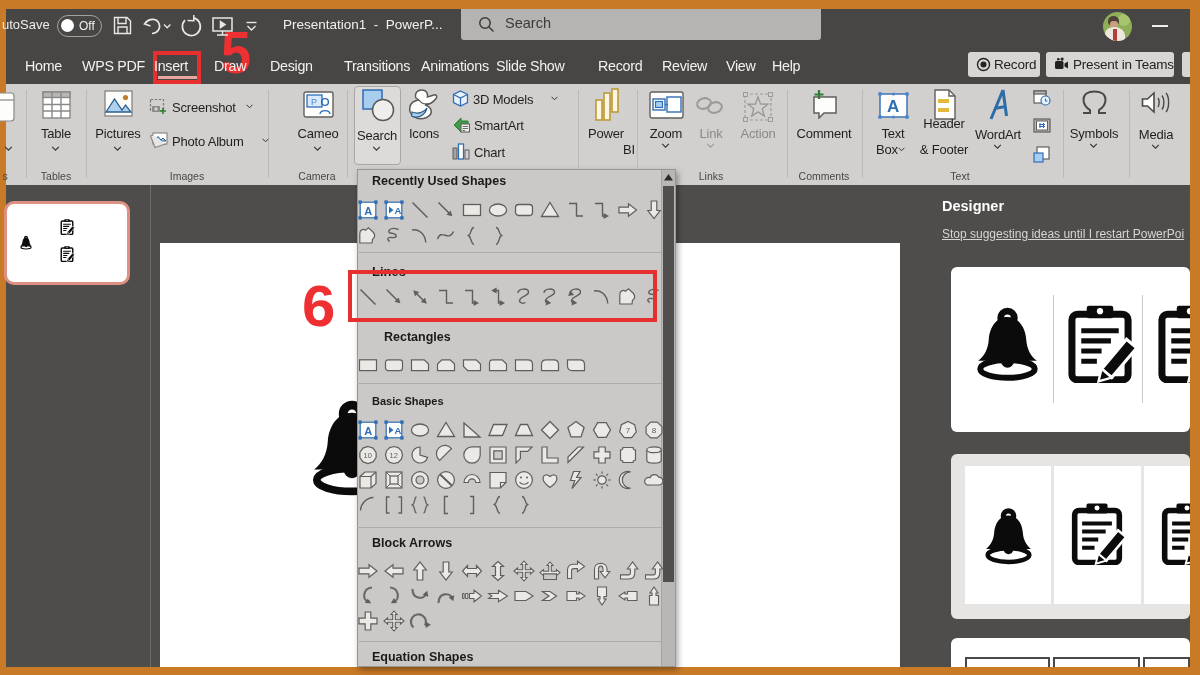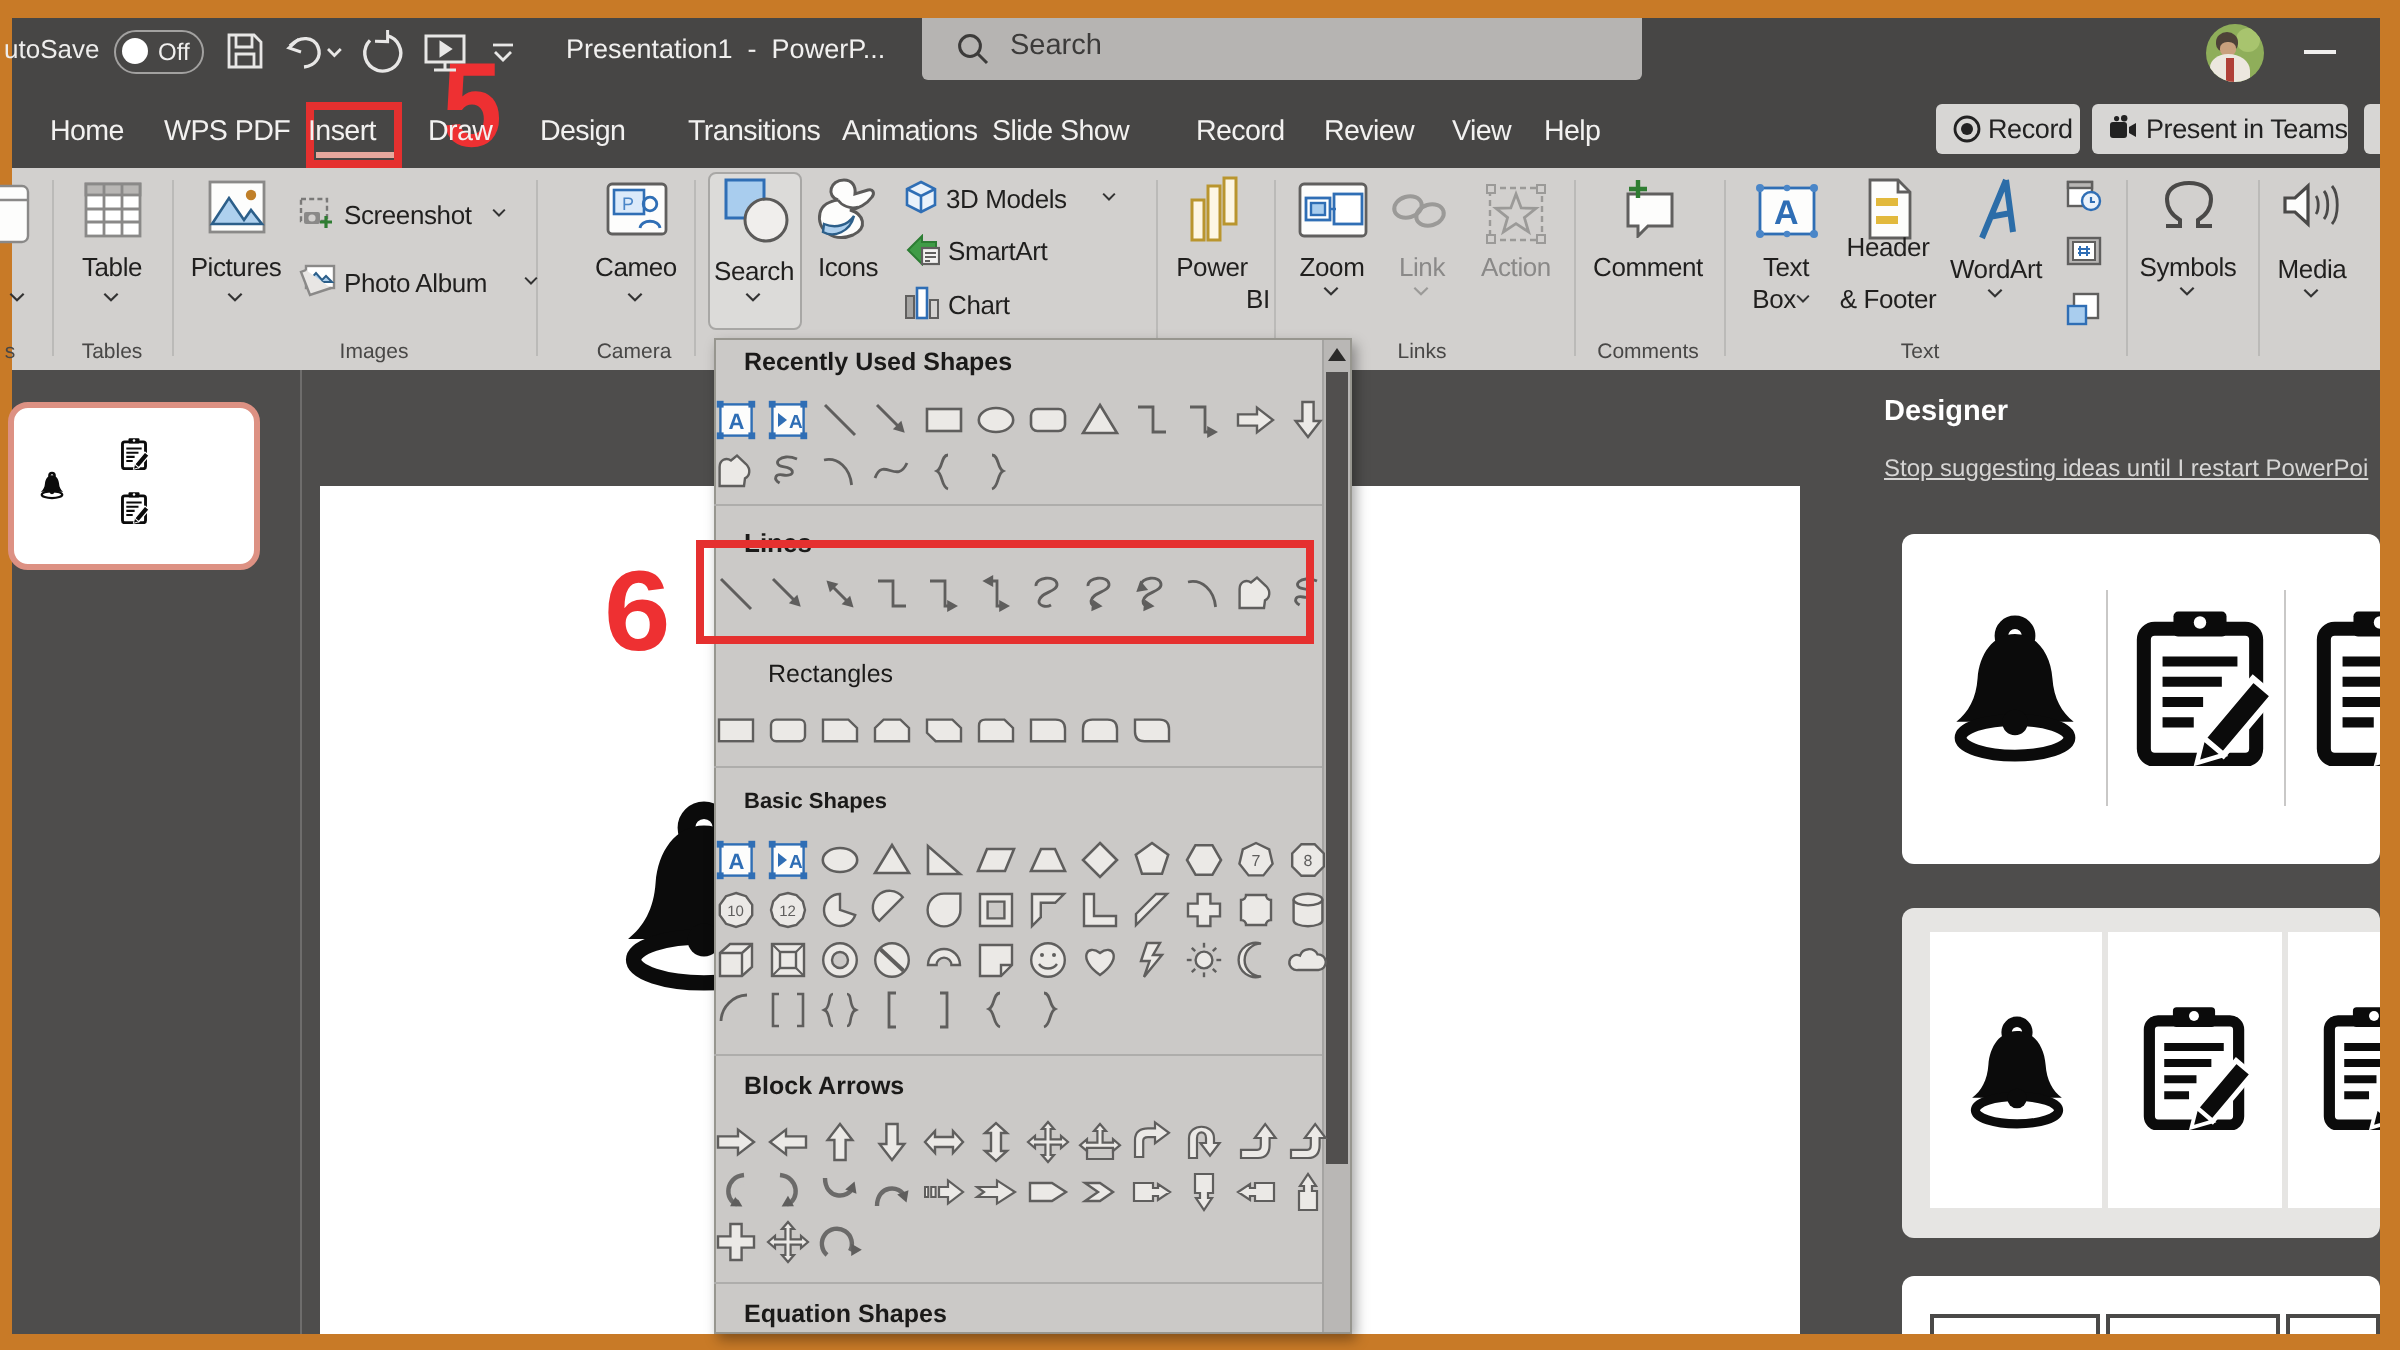--- a/index.html
+++ b/index.html
@@ -540,21 +540,21 @@
     </svg>
     <svg class="abs" style="left:591px;top:286px" width="22" height="22" viewBox="0 0 22 22">
       <path d="M3 5 C10 3.5 16 9 16.8 17.5" fill="none" stroke="#5f5e5d" stroke-width="1.4"></path>
     </svg>
     <svg class="abs" style="left:617px;top:286px" width="22" height="22" viewBox="0 0 22 22">
       <path d="M2.8 18 V8.5 C2.8 5 6 3.5 8.5 5.2 L11.5 2.8 L16 7 C18.5 9.5 18 13 15.5 14.2 L15 18 Z" fill="#ebe9e6" stroke="#5f5e5d" stroke-width="1.2"></path>
     </svg>
     <svg class="abs" style="left:643px;top:286px" width="22" height="22" viewBox="0 0 22 22">
       <path d="M15.5 4.5 C7 1 2.5 7.5 8.5 8.3 C15 9.2 14.5 13.5 8.5 12.5 C4.5 11.8 3.5 14.5 6.8 16.5" fill="none" stroke="#5f5e5d" stroke-width="1.4"></path>
     </svg>
-<div class="abs" style="left:372px;top:330px;font-size:12.5px;font-weight:normal;color:#1b1a19;padding-left:12px;">Rectangles</div>
+<div class="abs" style="left:372px;top:330px;font-size:12.5px;font-weight:bold;color:#1b1a19;padding-left:12px;">Rectangles</div>
 <svg class="abs" style="left:357px;top:354px" width="22" height="22" viewBox="0 0 22 22">
       <rect x="2.5" y="5.8" width="17" height="10.8" fill="#ebe9e6" stroke="#5f5e5d" stroke-width="1.2"></rect>
     </svg>
     <svg class="abs" style="left:383px;top:354px" width="22" height="22" viewBox="0 0 22 22">
       <rect x="2.5" y="5.8" width="17" height="10.8" rx="2.6" fill="#ebe9e6" stroke="#5f5e5d" stroke-width="1.2"></rect>
     </svg>
     <svg class="abs" style="left:409px;top:354px" width="22" height="22" viewBox="0 0 22 22">
       <path d="M2.5 5.8 H15.2 L19.5 10 V16.6 H2.5 Z" fill="#ebe9e6" stroke="#5f5e5d" stroke-width="1.2"></path>
     </svg>
     <svg class="abs" style="left:435px;top:354px" width="22" height="22" viewBox="0 0 22 22">

